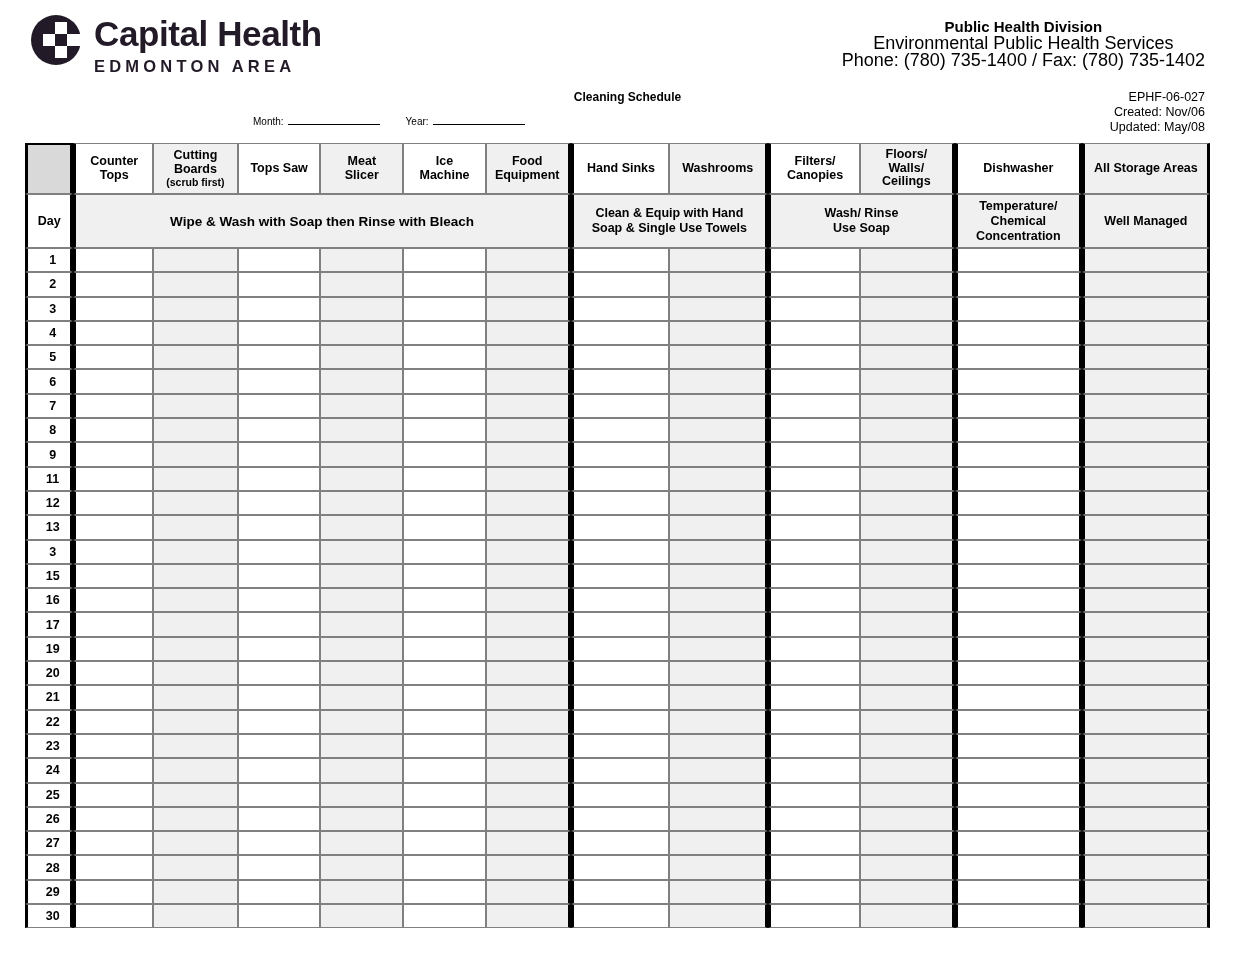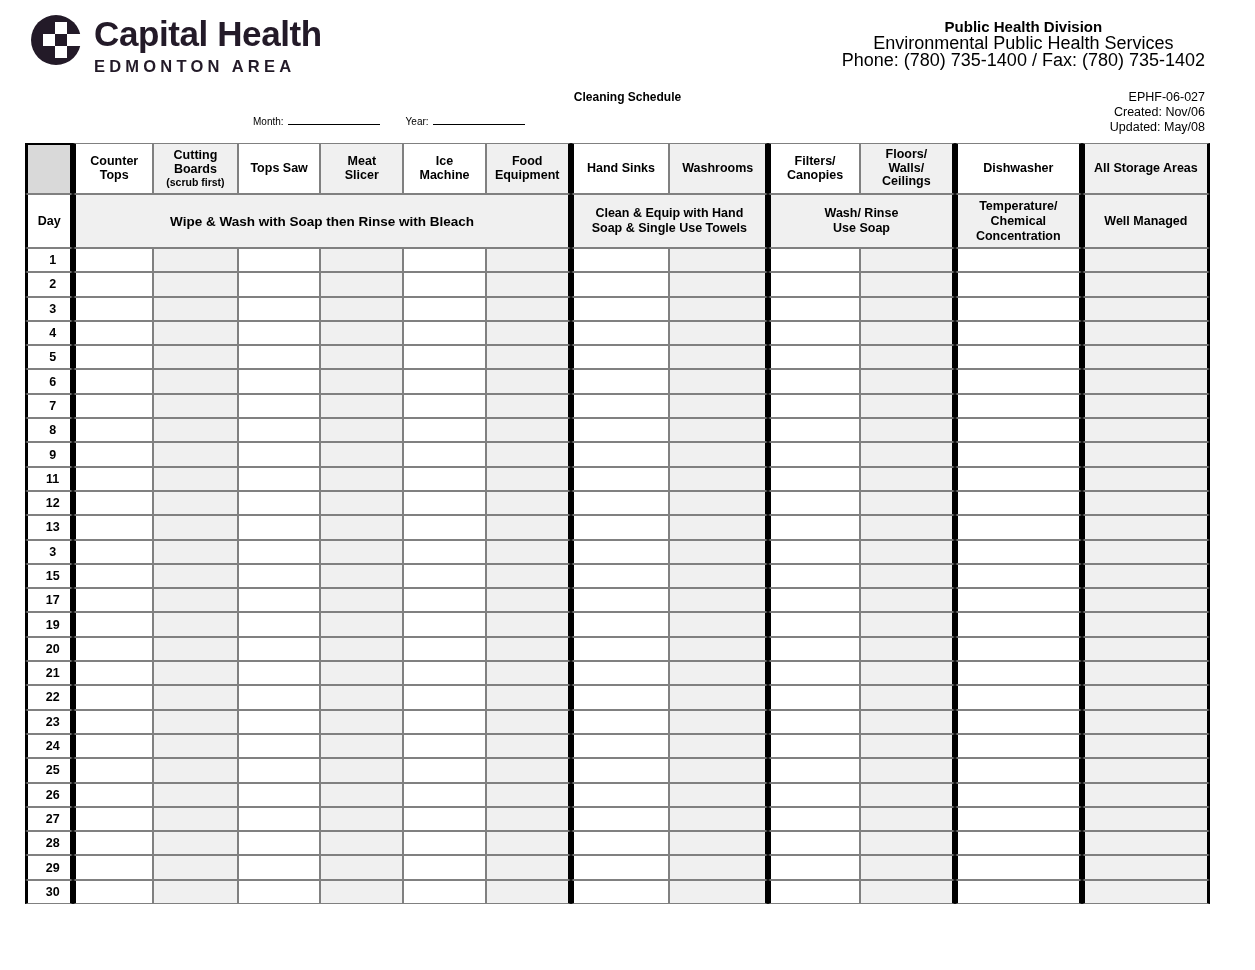--- a/index.html
+++ b/index.html
@@ -537,20 +537,35 @@
             <td class="">&nbsp;</td>
             <td class="shade-light grp-right">&nbsp;</td>
             <td class="grp-left">&nbsp;</td>
             <td class="shade-light grp-right">&nbsp;</td>
             <td class="grp-left">&nbsp;</td>
             <td class="shade-light grp-right">&nbsp;</td>
             <td class="grp-left grp-right">&nbsp;</td>
             <td class="shade-light grp-left grp-right">&nbsp;</td>
           </tr>
           <tr class="drow">
+            <td class="daycell">16</td>
+            <td class="grp-left">&nbsp;</td>
+            <td class="shade-light">&nbsp;</td>
+            <td class="">&nbsp;</td>
+            <td class="shade-light">&nbsp;</td>
+            <td class="">&nbsp;</td>
+            <td class="shade-light grp-right">&nbsp;</td>
+            <td class="grp-left">&nbsp;</td>
+            <td class="shade-light grp-right">&nbsp;</td>
+            <td class="grp-left">&nbsp;</td>
+            <td class="shade-light grp-right">&nbsp;</td>
+            <td class="grp-left grp-right">&nbsp;</td>
+            <td class="shade-light grp-left grp-right">&nbsp;</td>
+          </tr>
+          <tr class="drow">
             <td class="daycell">17</td>
             <td class="grp-left">&nbsp;</td>
             <td class="shade-light">&nbsp;</td>
             <td class="">&nbsp;</td>
             <td class="shade-light">&nbsp;</td>
             <td class="">&nbsp;</td>
             <td class="shade-light grp-right">&nbsp;</td>
             <td class="grp-left">&nbsp;</td>
             <td class="shade-light grp-right">&nbsp;</td>
             <td class="grp-left">&nbsp;</td>

